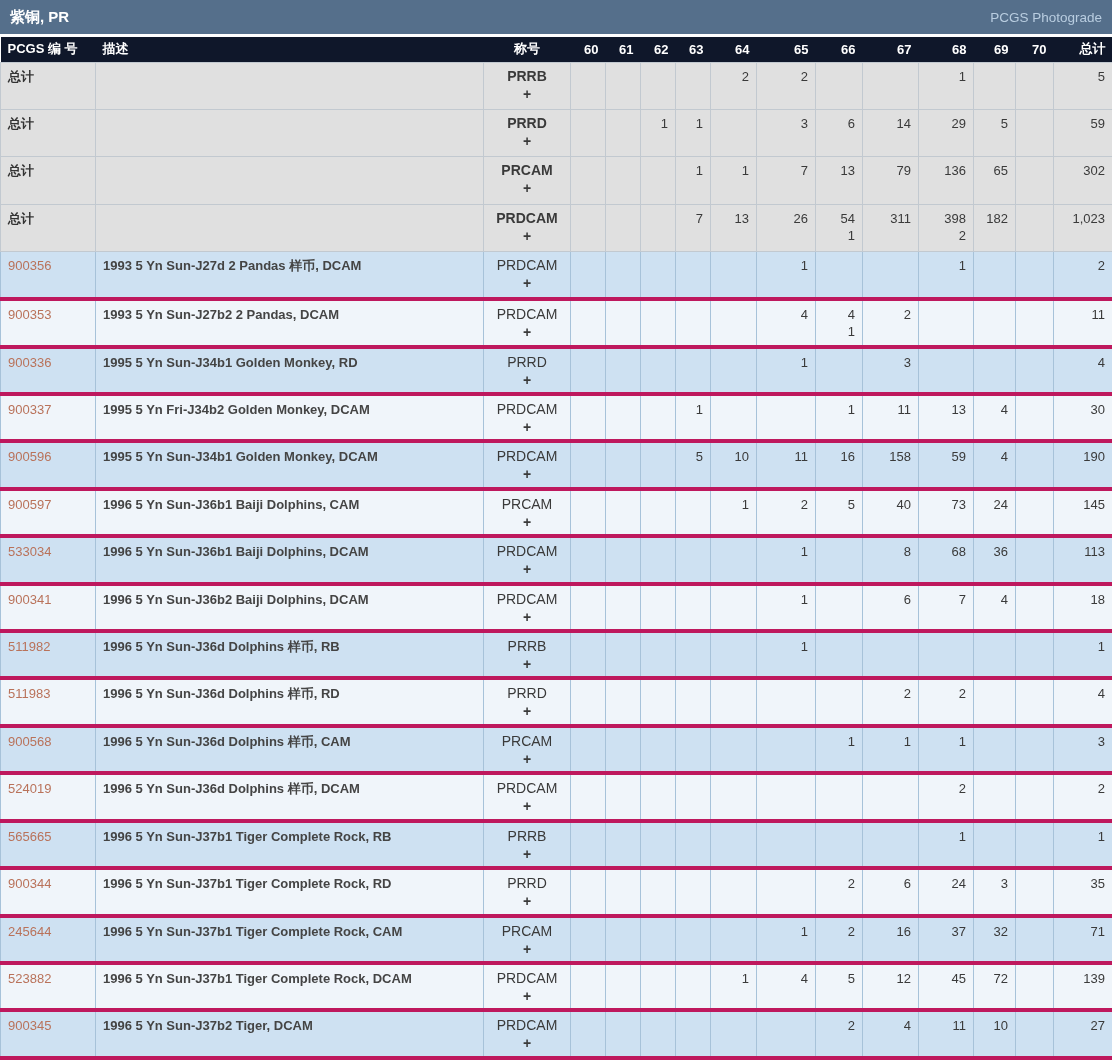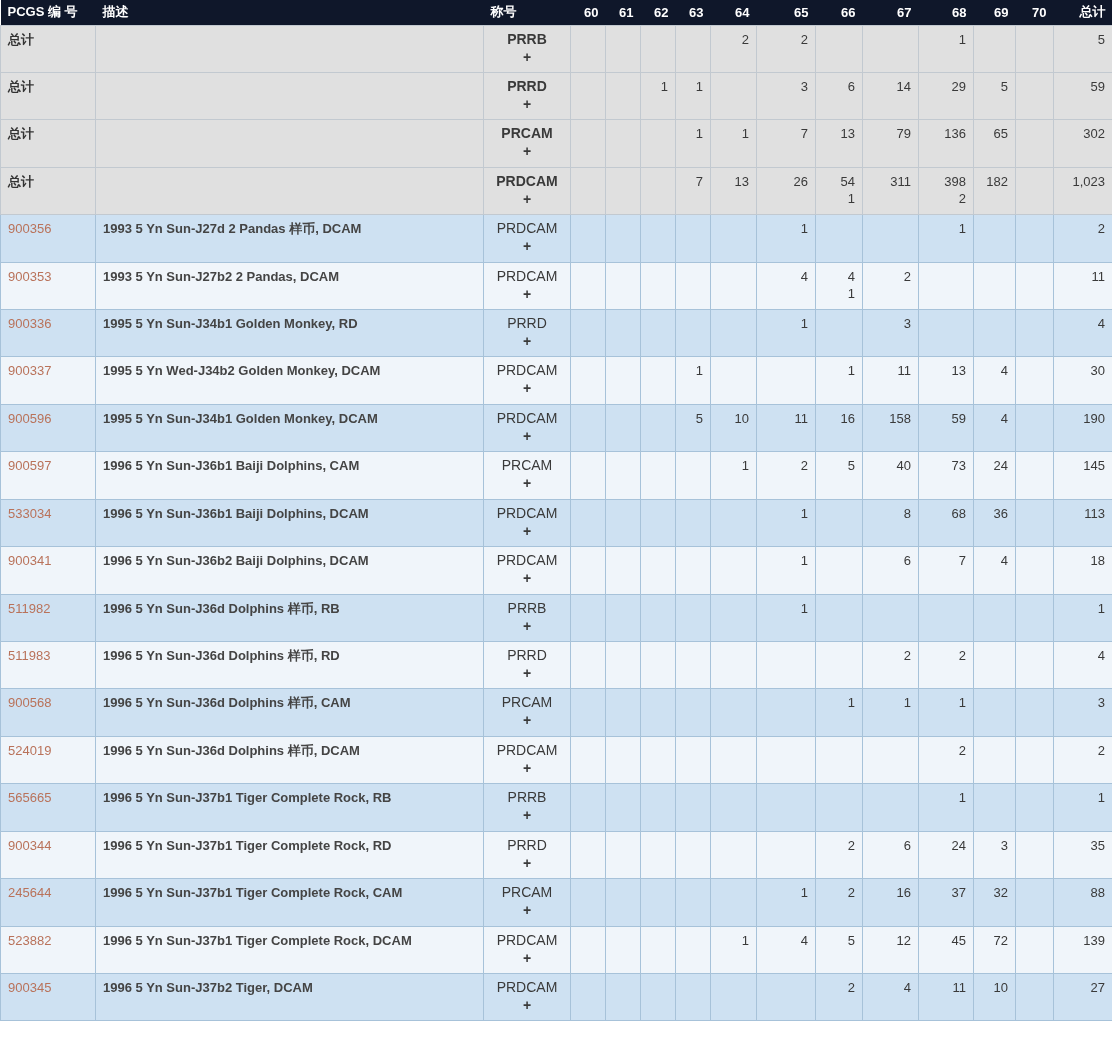--- a/index.html
+++ b/index.html
@@ -13,33 +13,33 @@
   }
   .titlebar .title { color:#ffffff; font-weight:bold; font-size:15px; }
   .titlebar .photograde { color:#b9cde0; font-size:13.5px; }
 
   table { border-collapse:collapse; table-layout:fixed; width:1112px; }
   thead th {
     background:#0f172a; color:#ffffff; font-weight:bold; font-size:13px;
     height:25px; padding:0 7px; white-space:nowrap; overflow:hidden;
   }
   th.al { text-align:left; }
-  th.ac { text-align:left; }
+  th.ac { text-align:center; }
   th.ar { text-align:right;margin-top:29px; }
 
   tbody tr { height:47.43px; }
   tbody td {
     vertical-align:top; padding:5px 7px 0 7px; font-size:13px; color:#3a3a3a;
     line-height:17px; overflow:hidden; white-space:nowrap;
   }
   tr.summary td { background:#e0e0e0; border:1px solid #c2c9d0; }
   tr.blue    td { background:#cee1f2; border:1px solid #a7c2d9; }
   tr.white   td { background:#f0f5fa; border:1px solid #a7c2d9; }
   tr.summary { border-bottom:1px solid #b2b9c0; }
-  tr.blue, tr.white { border-bottom:1px solid #be185d;margin-left:20px; }
+  tr.blue, tr.white { border-bottom:4px solid #be185d;margin-left:20px; }
 
   td.id a { color:#b9725a; text-decoration:none; cursor:pointer; }
   tr.summary td.id { font-weight:bold; color:#333333; }
   td.desc { color:#444444;font-weight:bold; }
   td.desig { text-align:center; }
   td.desig .d1 { font-size:14px; }
   tr.summary td.desig .d1 { font-weight:bold; }
   td.desig .d2 { font-weight:bold; font-size:14px; line-height:19px; }
   td.num { text-align:right; }
   td.num .l2 { line-height:18px; }
@@ -48,20 +48,24 @@
     position:absolute; right:3px; bottom:10px;
     font-size:27px; font-weight:bold; letter-spacing:0.5px;
     color:rgba(236,138,58,0.62); pointer-events:none;
     text-shadow:0 1px 1px rgba(255,255,255,0.35);
   }
 </style>
 </head>
 <body>
 
 <div class="page">
+  <div class="titlebar">
+    <span class="title">紫铜, PR</span>
+    <span class="photograde">PCGS Photograde</span>
+  </div>
 
   <table>
     <colgroup>
       <col style="width:95px">
         <col style="width:388px">
         <col style="width:87px">
       <col style="width:35px">
         <col style="width:35px">
         <col style="width:35px">
         <col style="width:35px">
@@ -481,21 +485,21 @@
             <div class="l1"></div>
             <div class="l2"></div>
           </td>
           <td class="num">
             <div class="l1">4</div>
             <div class="l2"></div>
           </td>
         </tr>
         <tr class="white">
           <td class="id"><a>900337</a></td>
-          <td class="desc">1995 5 Yn Wed-J34b2 Golden Monkey, DCAM</td>
+          <td class="desc">1995 5 Yn Fri-J34b2 Golden Monkey, DCAM</td>
           <td class="desig">
             <div class="d1">PRDCAM</div>
             <div class="d2">+</div>
           </td>
           <td class="num">
             <div class="l1"></div>
             <div class="l2"></div>
           </td>
           <td class="num">
             <div class="l1"></div>
@@ -1147,21 +1151,21 @@
           </td>
           <td class="num">
             <div class="l1">32</div>
             <div class="l2"></div>
           </td>
           <td class="num">
             <div class="l1"></div>
             <div class="l2"></div>
           </td>
           <td class="num">
-            <div class="l1">88</div>
+            <div class="l1">71</div>
             <div class="l2"></div>
           </td>
         </tr>
         <tr class="white">
           <td class="id"><a>523882</a></td>
           <td class="desc">1996 5 Yn Sun-J37b1 Tiger Complete Rock, DCAM</td>
           <td class="desig">
             <div class="d1">PRDCAM</div>
             <div class="d2">+</div>
           </td>

